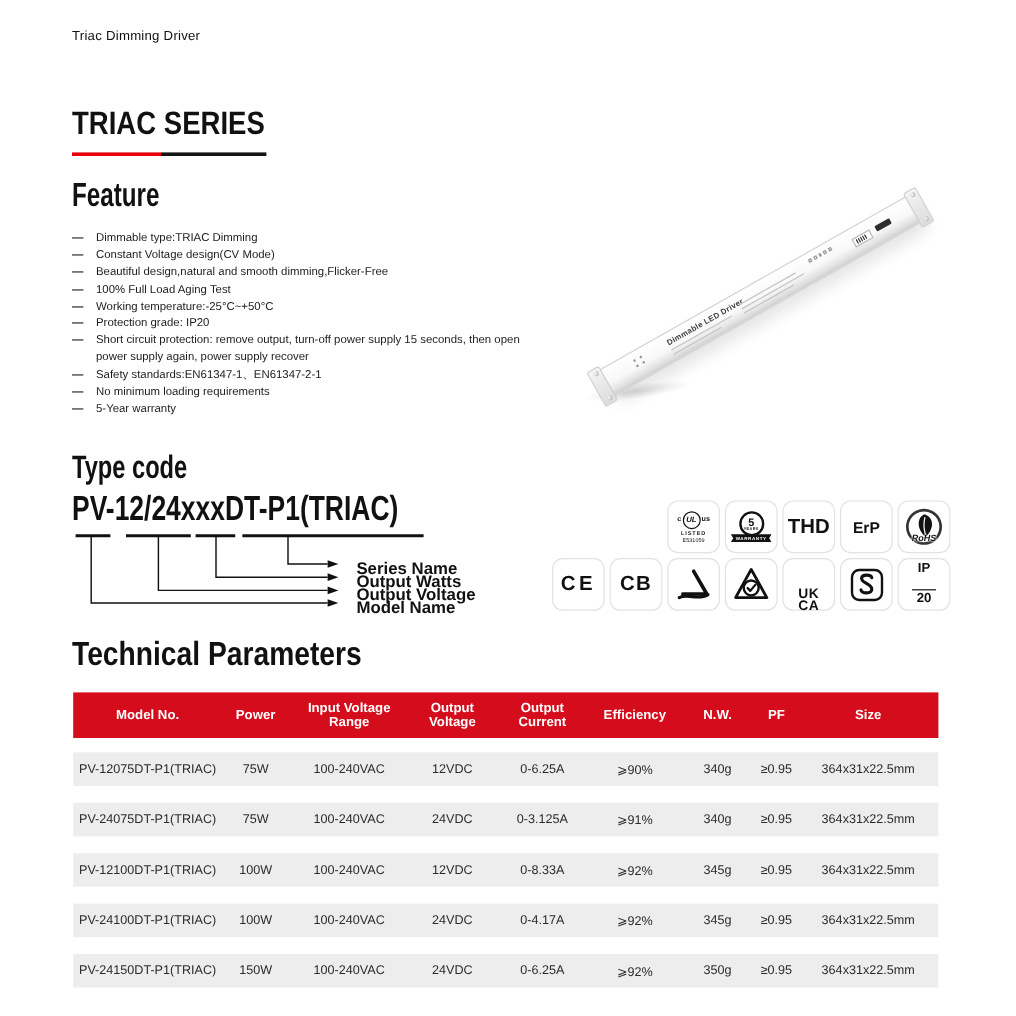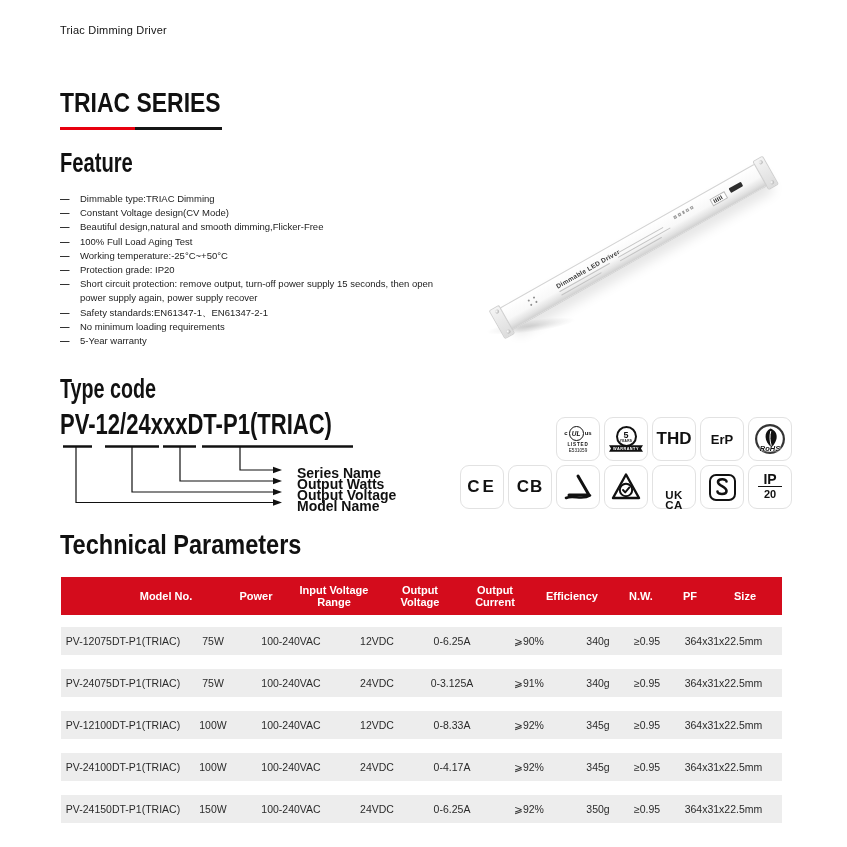--- a/index.html
+++ b/index.html
@@ -78,29 +78,29 @@
   .wty-ribbon{margin-top:-2px;width:34px;height:6.5px;background:#111;color:#fff;font-size:3.8px;font-weight:700;
     letter-spacing:.5px;display:flex;align-items:center;justify-content:center;
     clip-path:polygon(0 0,100% 0,94% 50%,100% 100%,0 100%,6% 50%);}
   .rohs-wrap{position:relative;width:34px;height:34px;display:flex;align-items:center;justify-content:center;}
   .rohs-text{position:absolute;bottom:3px;width:100%;text-align:center;font-size:7.5px;font-weight:700;font-style:italic;
     color:#111;text-shadow:0 0 2px #fff,0 0 2px #fff,0 0 1px #fff;}
   .ce-text{font-size:17px;font-weight:700;letter-spacing:3px;}
   .cb-text{font-size:17px;font-weight:700;letter-spacing:1px;}
   .ukca{line-height:10.5px;font-size:11.5px;font-weight:700;text-align:center;letter-spacing:.5px;margin-top:26px;}
   .smark-box{width:27px;height:27px;border:2.4px solid #111;border-radius:7px;display:flex;align-items:center;justify-content:center;}
-  .ip-top{font-size:14px;font-weight:700;border-bottom:1.6px solid #111;padding:0 5px 1px;line-height:11px;}
+  .ip-top{font-size:11px;font-weight:700;border-bottom:1.6px solid #111;padding:0 5px 11px;line-height:11px;}
   .ip-bottom{font-size:11px;font-weight:700;line-height:12px;margin-top:1px;}
 
   
   .tech-title{position:absolute;left:60px;top:529px;font-size:28px;font-weight:700;color:#111;
     transform:scaleX(.84);transform-origin:left center;white-space:nowrap;}
   .table{position:absolute;left:61px;top:577px;width:721px;}
   .thead{display:grid;grid-template-columns:124px 56px 100px 72px 78px 76px 62px 36px 1fr;
-    height:38px;background:var(--red-table);color:#fff;font-size:11px;font-weight:700;align-items:center;padding-left:43px;}
+    height:38px;background:var(--red-table);color:#fff;font-size:11px;font-weight:700;align-items:center;}
   .thead .cell{text-align:center;white-space:pre-line;line-height:12.5px;}
   .trow{display:grid;grid-template-columns:124px 56px 100px 72px 78px 76px 62px 36px 1fr;
     height:28px;background:var(--row-gray);color:#2b2b2b;font-size:10.5px;align-items:center;margin-top:14px;}
   .trow:first-of-type{margin-top:12px;}
   .trow .cell{text-align:center;white-space:nowrap;}
 </style>
 </head>
 <body>
 
 <div class="page">

